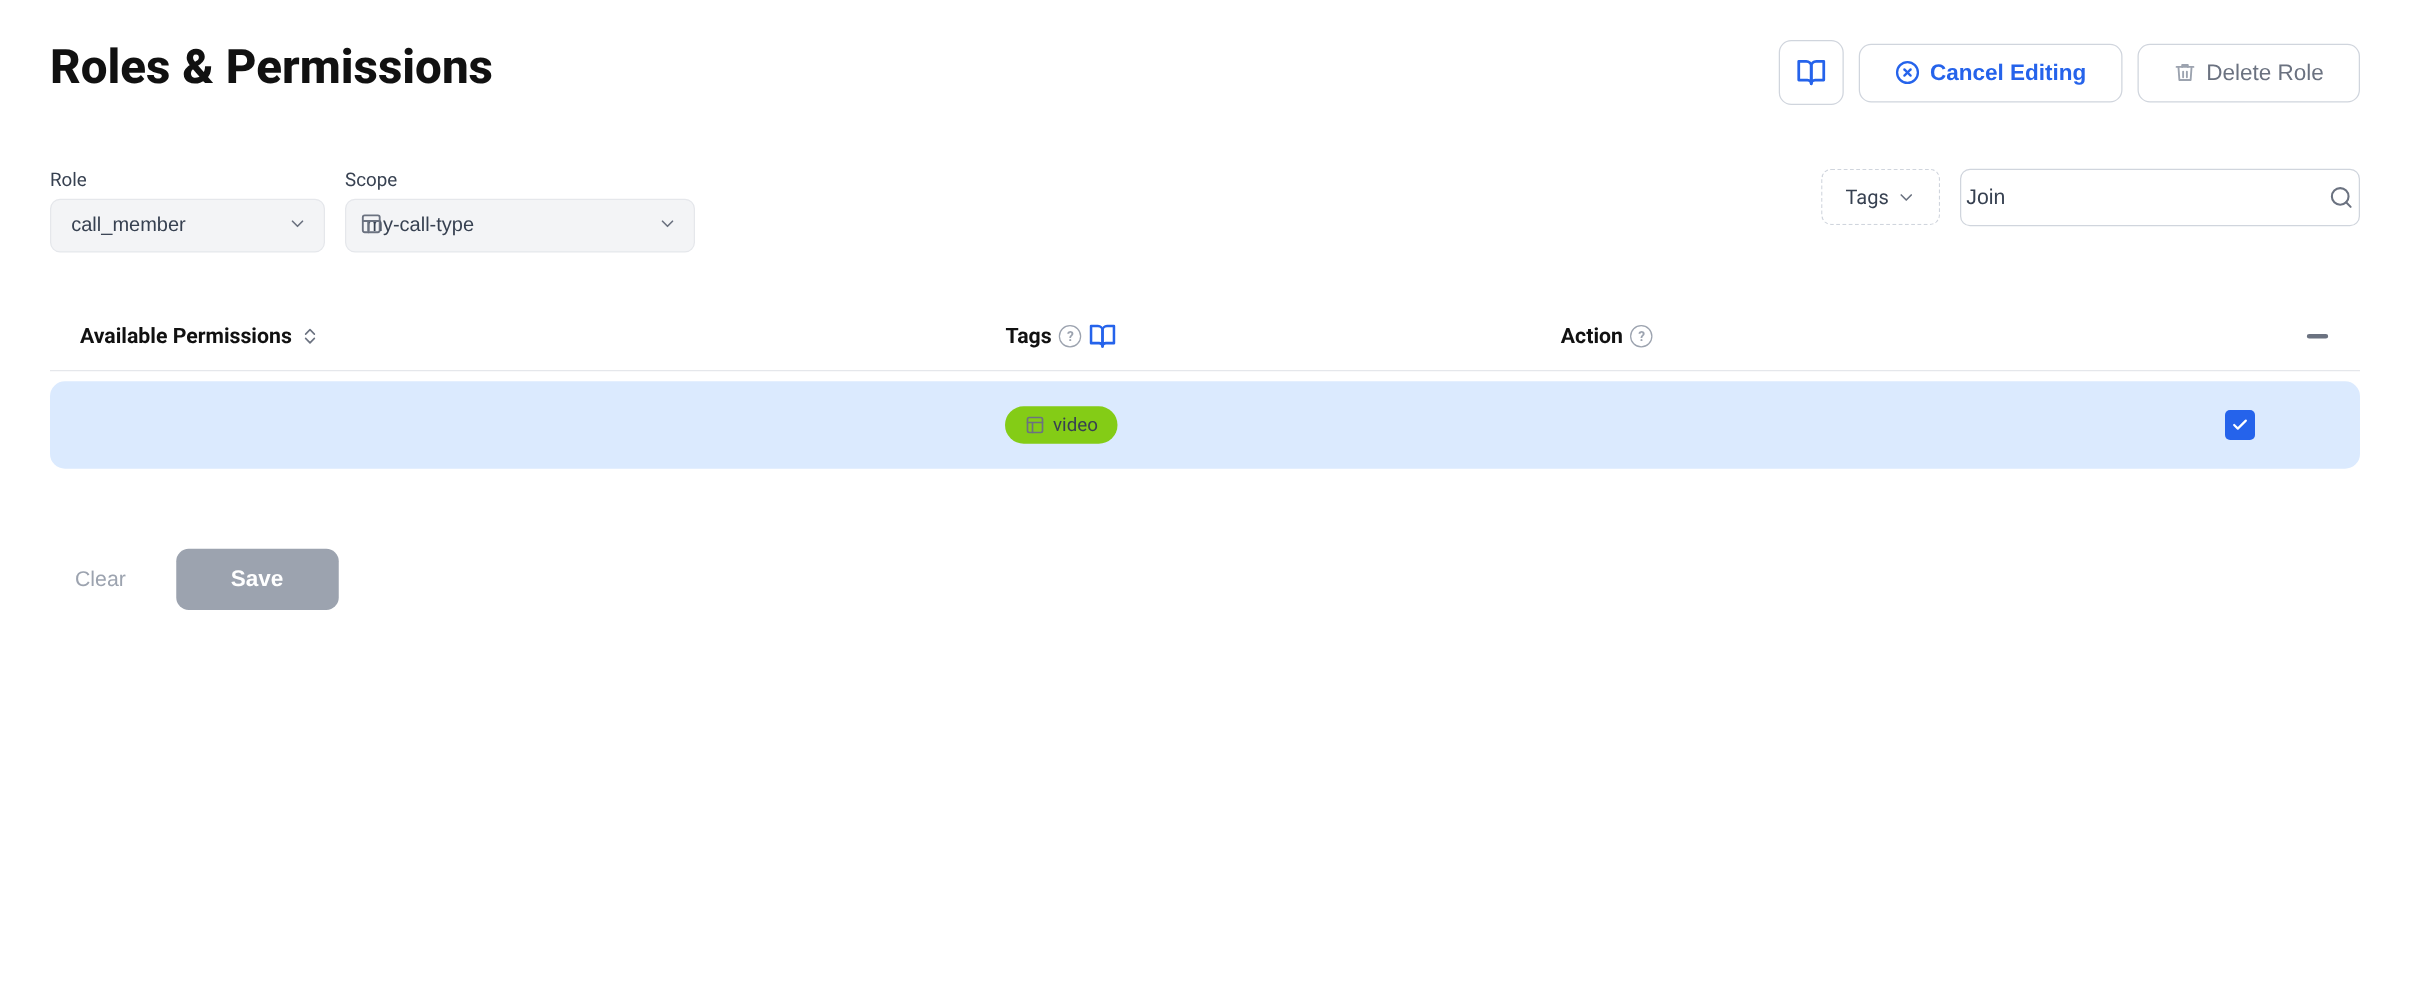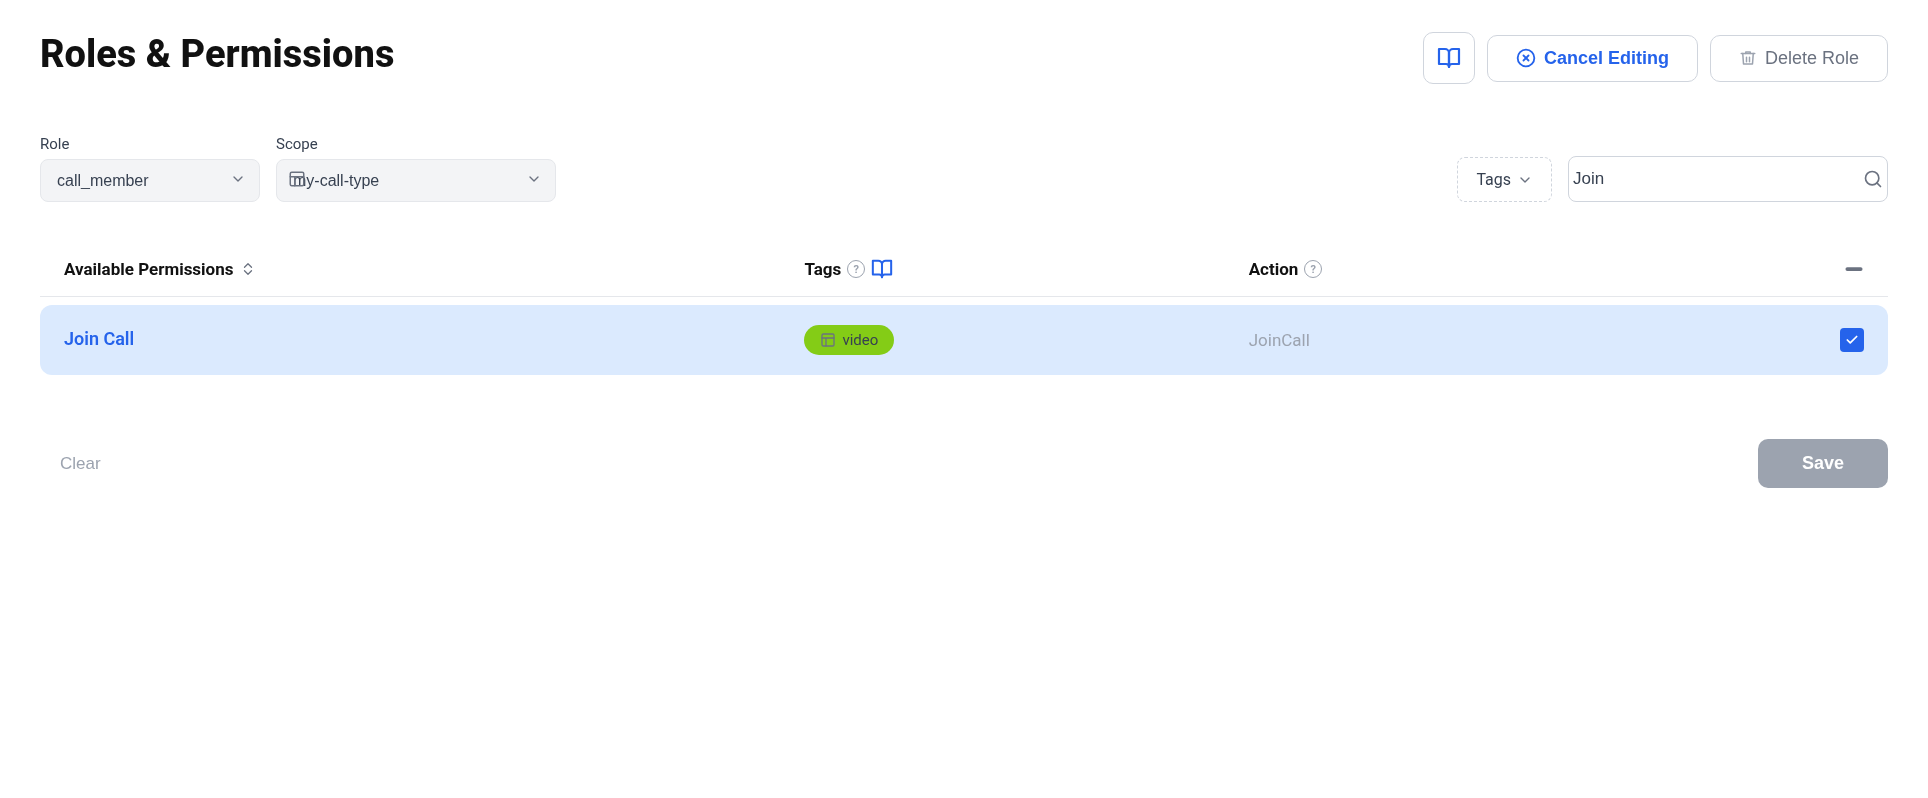--- a/index.html
+++ b/index.html
@@ -66,21 +66,21 @@
       background: #fff;
       cursor: pointer;
       font-size: 18px;
       font-weight: 400;
       color: #6b7280;
     }
 
     
     .form-row {
       display: flex;
-      align-items: flex-end;
+      align-items: flex-start;
       gap: 16px;
       margin-bottom: 40px;
     }
     .form-group {
       display: flex;
       flex-direction: column;
       gap: 6px;
     }
     .form-label {
       font-size: 15px;
@@ -230,21 +230,21 @@
       display: flex;
       align-items: center;
       justify-content: center;
       cursor: pointer;
       margin-left: auto;
     }
 
     
     .footer {
       display: flex;
-      justify-content: space-between;
+      justify-content: flex-start;
       align-items: center;
       gap: 20px;
       margin-top: 48px;
       padding-top: 16px;
     }
     .btn-clear {
       background: transparent;
       border: none;
       font-size: 17px;
       color: #9ca3af;
@@ -377,32 +377,30 @@
   <div class="minimize-icon" style="display:flex;justify-content:flex-end;">
     <svg width="20" height="20" viewBox="0 0 24 24" fill="none" stroke="#6b7280" stroke-width="2.5" stroke-linecap="round">
       <rect x="3" y="11" width="18" height="2" rx="1"></rect>
     </svg>
   </div>
 </div>
 
 <div id="permission-list">
   <div class="permission-row">
     <div>
-      <div class="perm-name">Join Call</div>
     </div>
     <div>
       <span class="tag-badge">
         <svg width="16" height="16" viewBox="0 0 24 24" fill="none" stroke="#6b7280" stroke-width="2" stroke-linecap="round" stroke-linejoin="round">
           <rect x="3" y="3" width="18" height="18" rx="2"></rect>
           <path d="M3 9h18M9 21V9"></path>
         </svg>
         <span>video</span>
       </span>
     </div>
-    <div class="action-text">JoinCall</div>
     <div style="display:flex;justify-content:flex-end;">
       <div class="checkbox-checked">
         <svg width="14" height="14" viewBox="0 0 24 24" fill="none" stroke="#fff" stroke-width="3" stroke-linecap="round" stroke-linejoin="round">
           <polyline points="20 6 9 17 4 12"></polyline>
         </svg>
       </div>
     </div>
   </div>
 </div>
 

